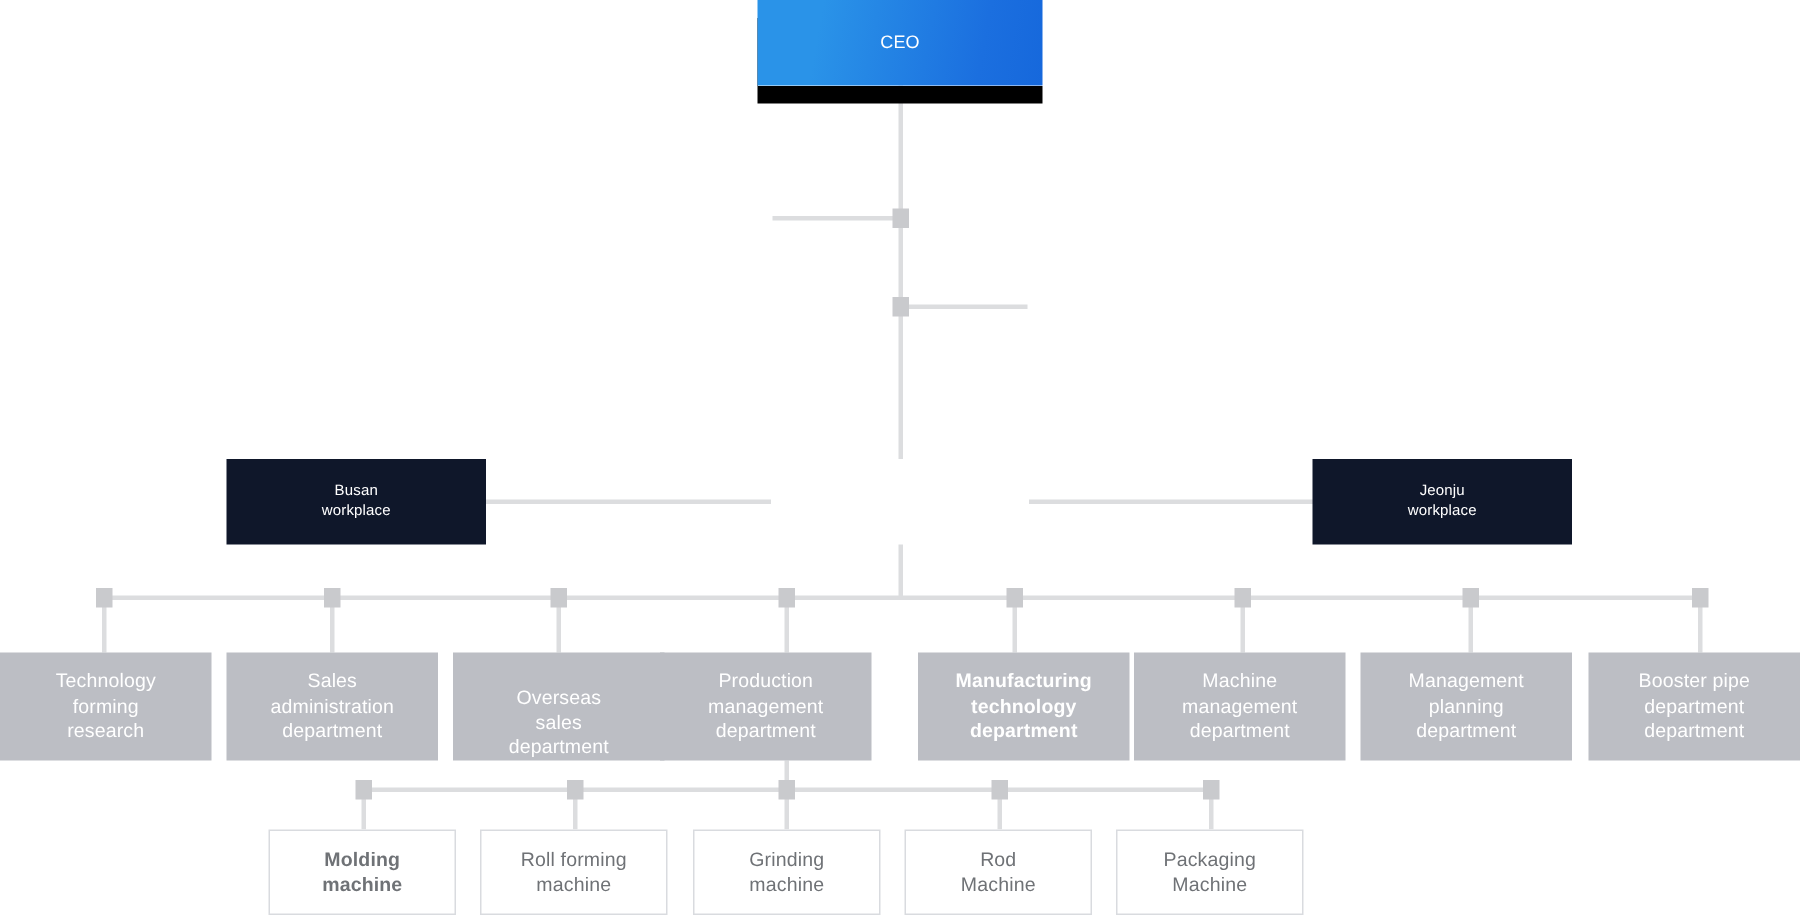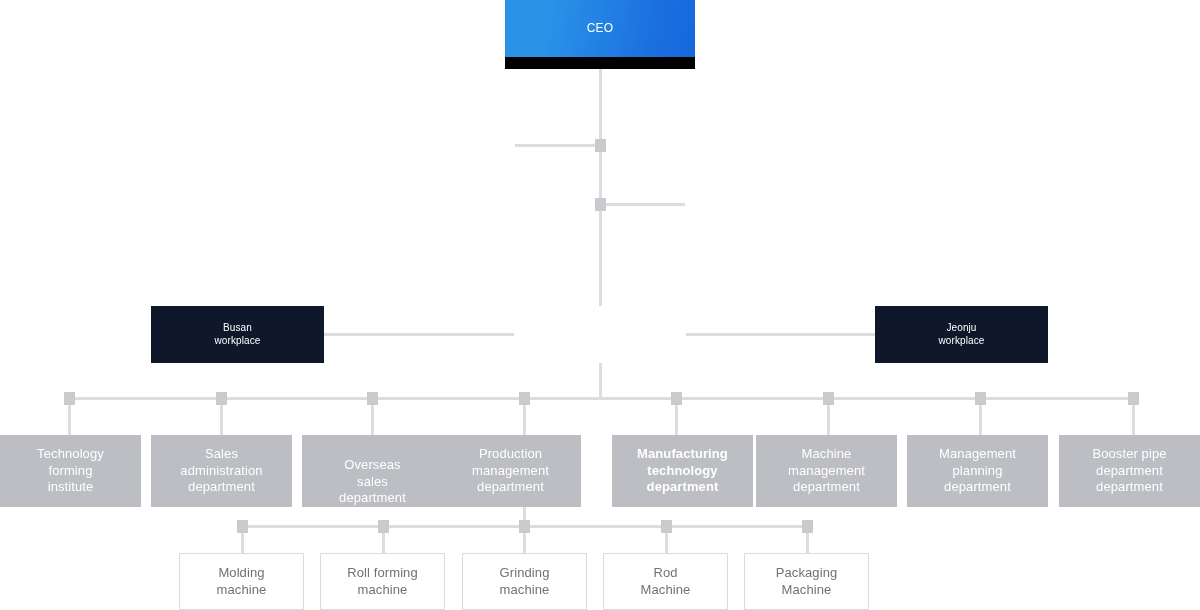--- a/index.html
+++ b/index.html
@@ -158,21 +158,21 @@
     <span class="lbl">
       <span>Jeonju</span><br>
       <span>workplace</span>
     </span>
   </div>
 
   <div class="node node-dept" style="left:0px;">
     <span class="lbl">
       <span>Technology</span><br>
       <span>forming</span><br>
-      <span>institute</span>
+      <span>research</span>
     </span>
   </div>
   <div class="node node-dept" style="left:151px;">
     <span class="lbl">
       <span>Sales</span><br>
       <span>administration</span><br>
       <span>department</span>
     </span>
   </div>
   <div class="node node-dept" style="left:302px;align-items:flex-end;">
@@ -211,21 +211,21 @@
     </span>
   </div>
   <div class="node node-dept" style="left:1059px;text-align:center;">
     <span class="lbl">
       <span>Booster pipe</span><br>
       <span>department</span><br>
       <span>department</span>
     </span>
   </div>
 
-  <div class="node node-machine" style="left:179px;">
+  <div class="node node-machine" style="left:179px;font-weight:bold;">
     <span class="lbl">
       <span>Molding</span><br>
       <span>machine</span>
     </span>
   </div>
   <div class="node node-machine" style="left:320px;">
     <span class="lbl">
       <span>Roll forming</span><br>
       <span>machine</span>
     </span>

